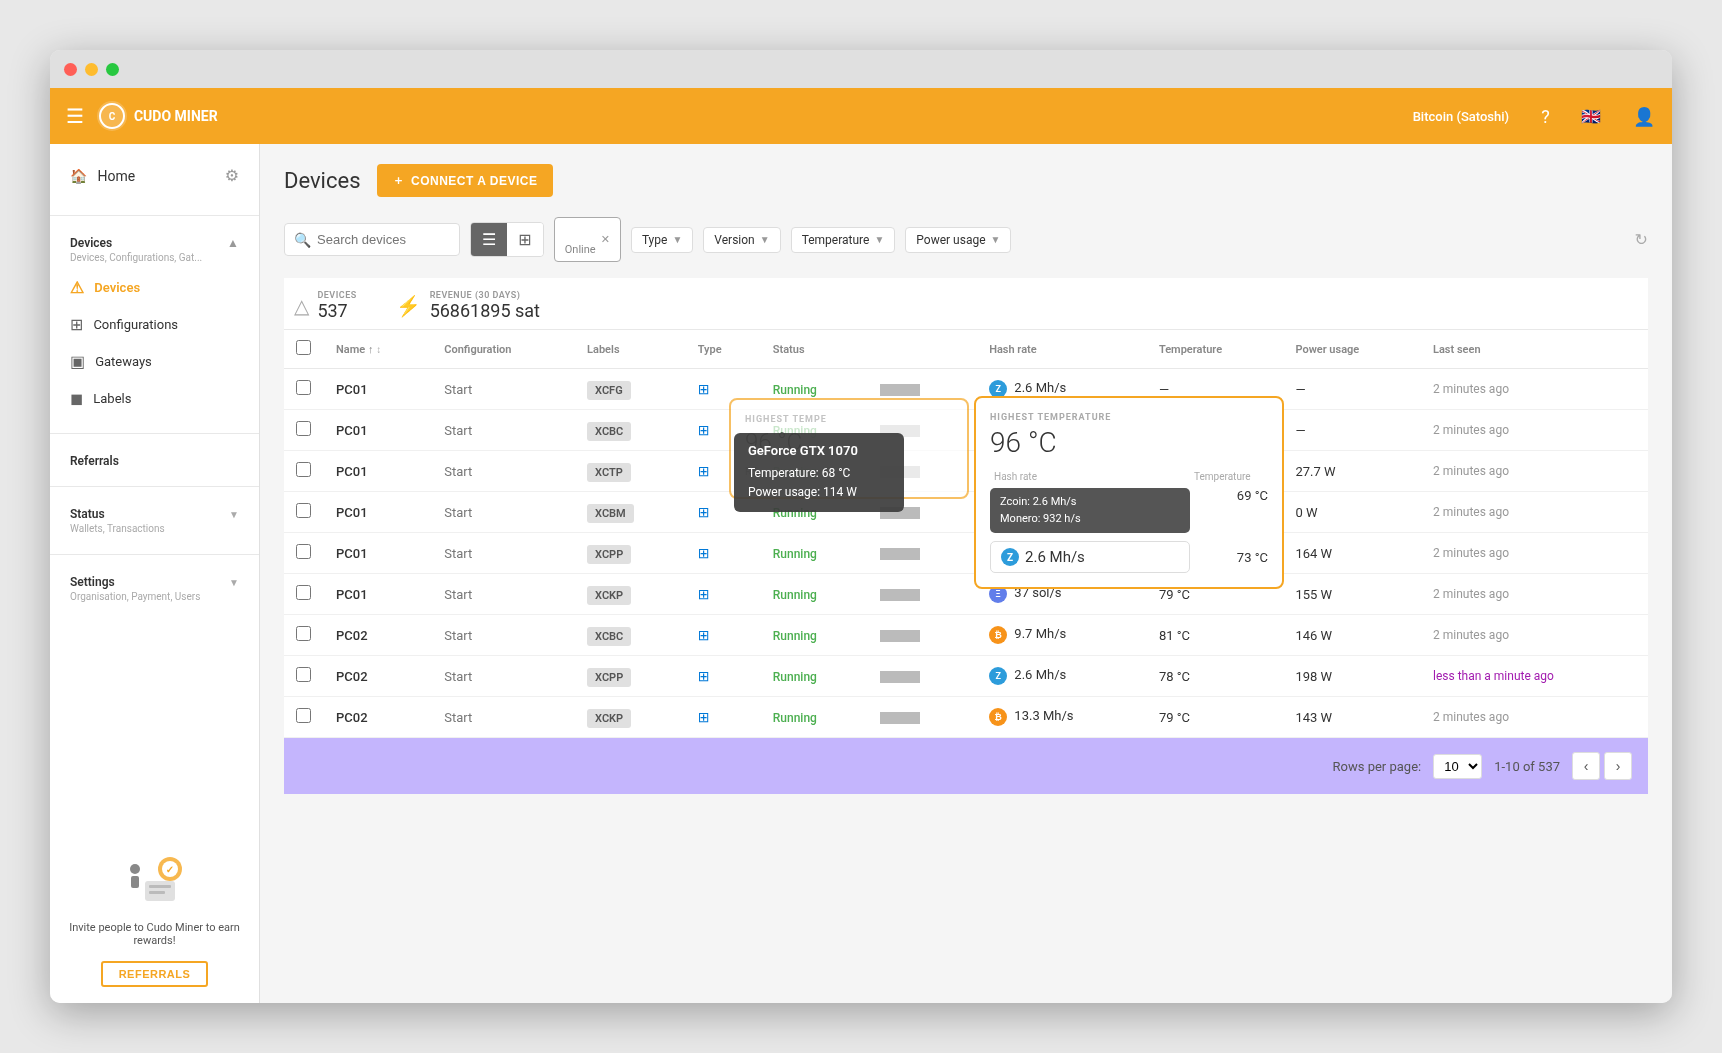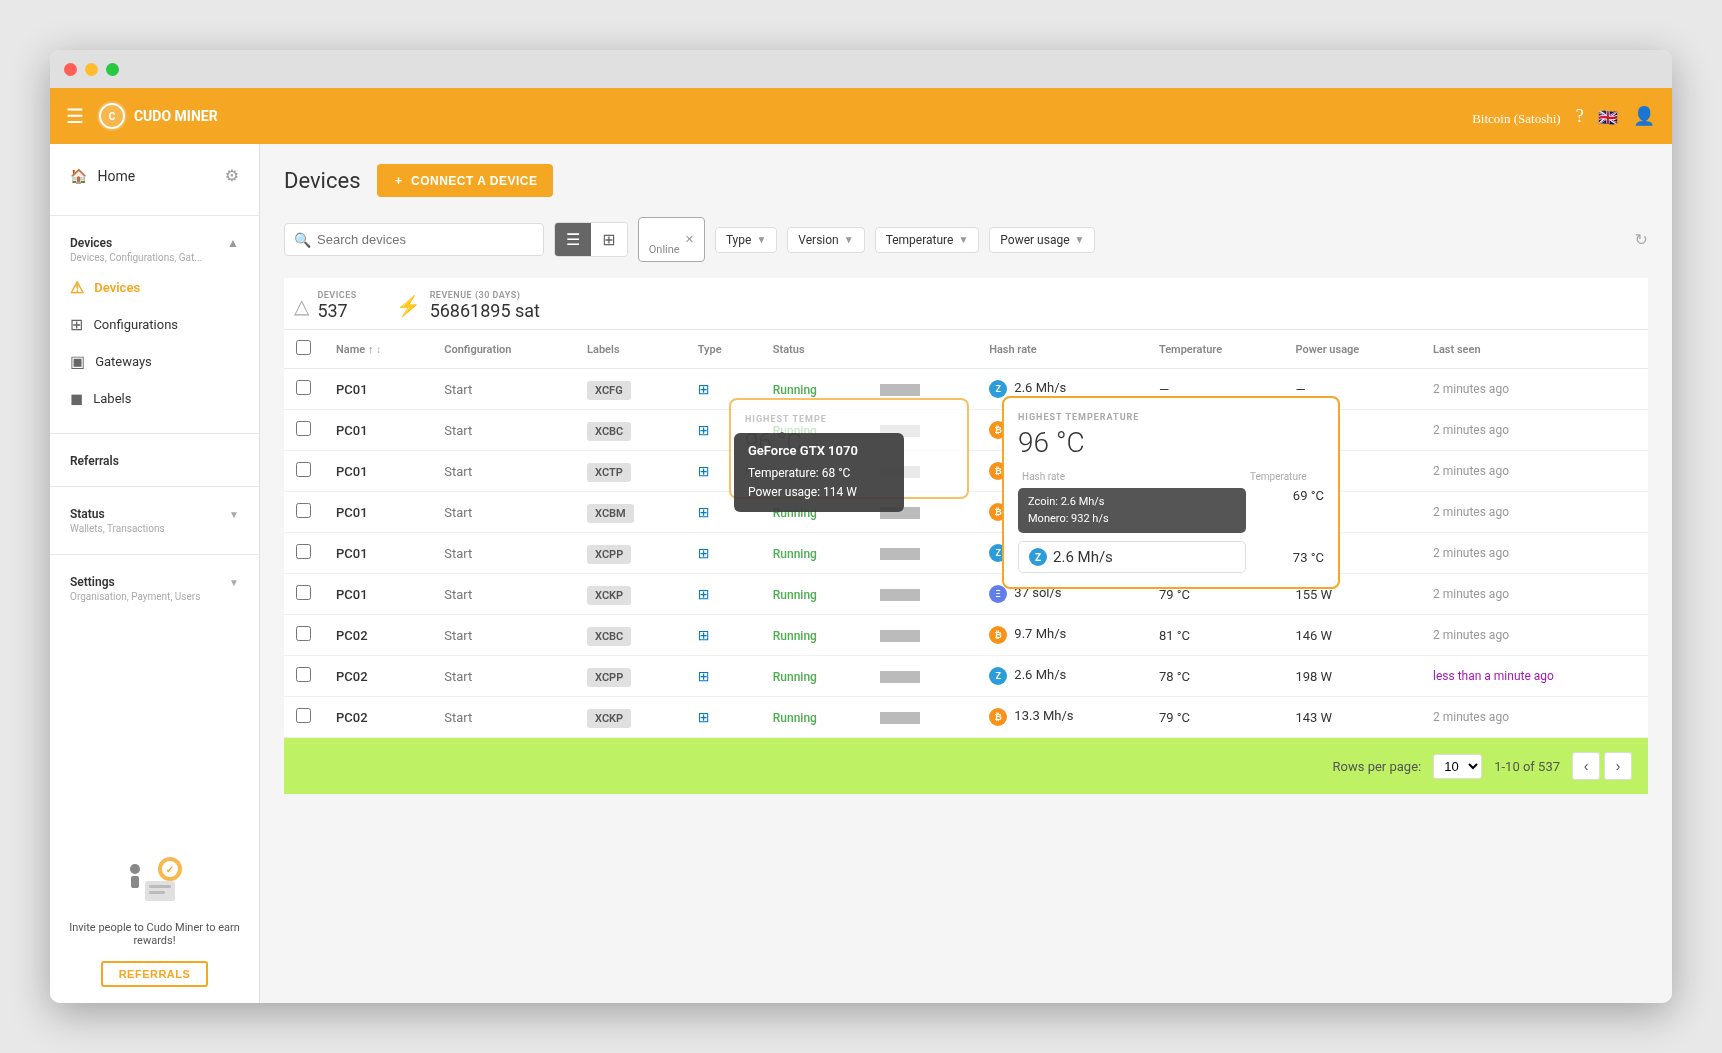--- a/index.html
+++ b/index.html
@@ -44,21 +44,21 @@
       background: #f5a623;
       height: 56px;
       display: flex;
       align-items: center;
       padding: 0 16px;
       justify-content: space-between;
       flex-shrink: 0;
     }
 
     .navbar-left { display: flex; align-items: center; gap: 12px; }
-    .navbar-right { display: flex; align-items: flex-end; gap: 15px; color: white; font-size: 14px; font-family: Liberation Serif, serif; }
+    .navbar-right { display: flex; align-items: center; gap: 32px; color: white; font-size: 14px; }
 
     .menu-icon { color: white; font-size: 20px; cursor: pointer; }
     .logo-container { display: flex; align-items: center; gap: 6px; }
     .logo-text { color: white; font-weight: bold; font-size: 14px; }
 
     .nav-currency { color: white; font-size: 13px; font-weight: 500; }
     .nav-icon { color: white; font-size: 18px; cursor: pointer; }
 
     
     .main-layout {
@@ -188,21 +188,21 @@
       left: 10px;
       color: #999;
       font-size: 14px;
     }
 
     .search-input {
       border: 1px solid #ddd;
       border-radius: 4px;
       padding: 8px 12px 8px 32px;
       font-size: 13px;
-      width: 260px;
+      width: 176px;
       outline: none;
       background: white;
     }
 
     .view-toggle {
       display: flex;
       border: 1px solid #ddd;
       border-radius: 4px;
       overflow: hidden;
     }
@@ -318,21 +318,21 @@
 
     .sort-icon { font-size: 10px; color: #aaa; }
 
     
     .pagination-bar {
       display: flex;
       align-items: center;
       justify-content: flex-end;
       gap: 12px;
       padding: 14px 16px;
-      background: #bef264;
+      background: #c4b5fd;
       font-size: 13px;
       color: #555;
     }
     .rows-select {
       border: 1px solid #ddd;
       padding: 3px 6px;
       border-radius: 3px;
       font-size: 13px;
       background: white;
     }
@@ -744,21 +744,21 @@
           </div>
 
           <div style="position:absolute; top: 120px; left: 445px; width: 240px; z-index:80; border: 2px solid #f5a623; border-radius:8px; background:white; padding:14px; opacity:0.7;">
             <div style="font-size:9px; font-weight:700; color:#aaa; letter-spacing:1px; margin-bottom:4px;">HIGHEST TEMPE</div>
             <div style="font-size:24px; font-weight:300; color:#333; margin-bottom:10px;">96 °C</div>
             <div style="display:flex; gap:8px; font-size:10px; color:#aaa; margin-bottom:6px;">
               <span>RE</span>
             </div>
           </div>
 
-          <div style="position:absolute; top: 118px; left: 718px; width: 338px; z-index:85; border: 2px solid #f5a623; border-radius:8px; background:white; padding:14px;">
+          <div style="position:absolute; top: 118px; left: 690px; width: 310px; z-index:85; border: 2px solid #f5a623; border-radius:8px; background:white; padding:14px;">
             <div style="font-size:9px; font-weight:700; color:#aaa; letter-spacing:1px; margin-bottom:4px;">HIGHEST TEMPERATURE</div>
             <div style="font-size:28px; font-weight:300; color:#333; margin-bottom:12px;">96 °C</div>
             <div style="display:flex; gap:8px; font-size:10px; color:#aaa; margin-bottom:6px; padding: 0 4px;">
               <span style="flex:1;">Hash rate</span>
               <span style="width:70px;">Temperature</span>
             </div>
 
             <div style="display:flex; align-items:flex-start; gap:8px; margin-bottom:8px;">
               <div style="flex:1; background:#555; color:white; border-radius:5px; padding:6px 10px; font-size:11px; line-height:1.5;">
                 <div>Zcoin: 2.6 Mh/s</div>

